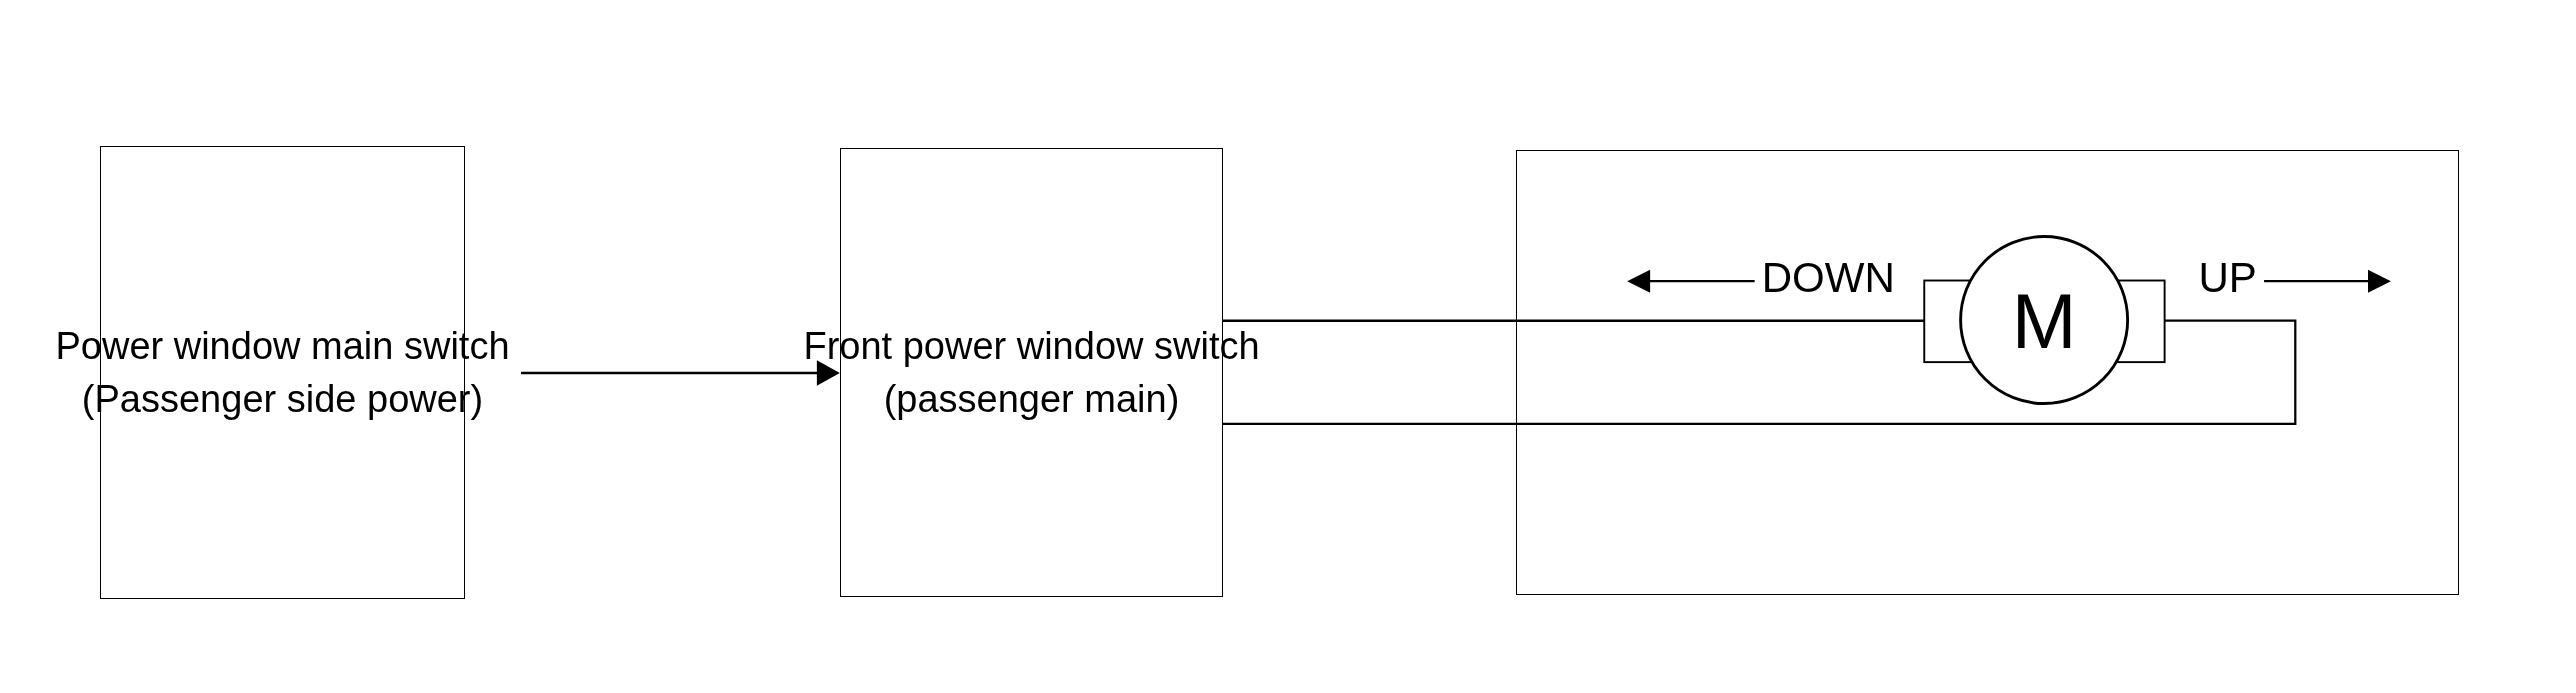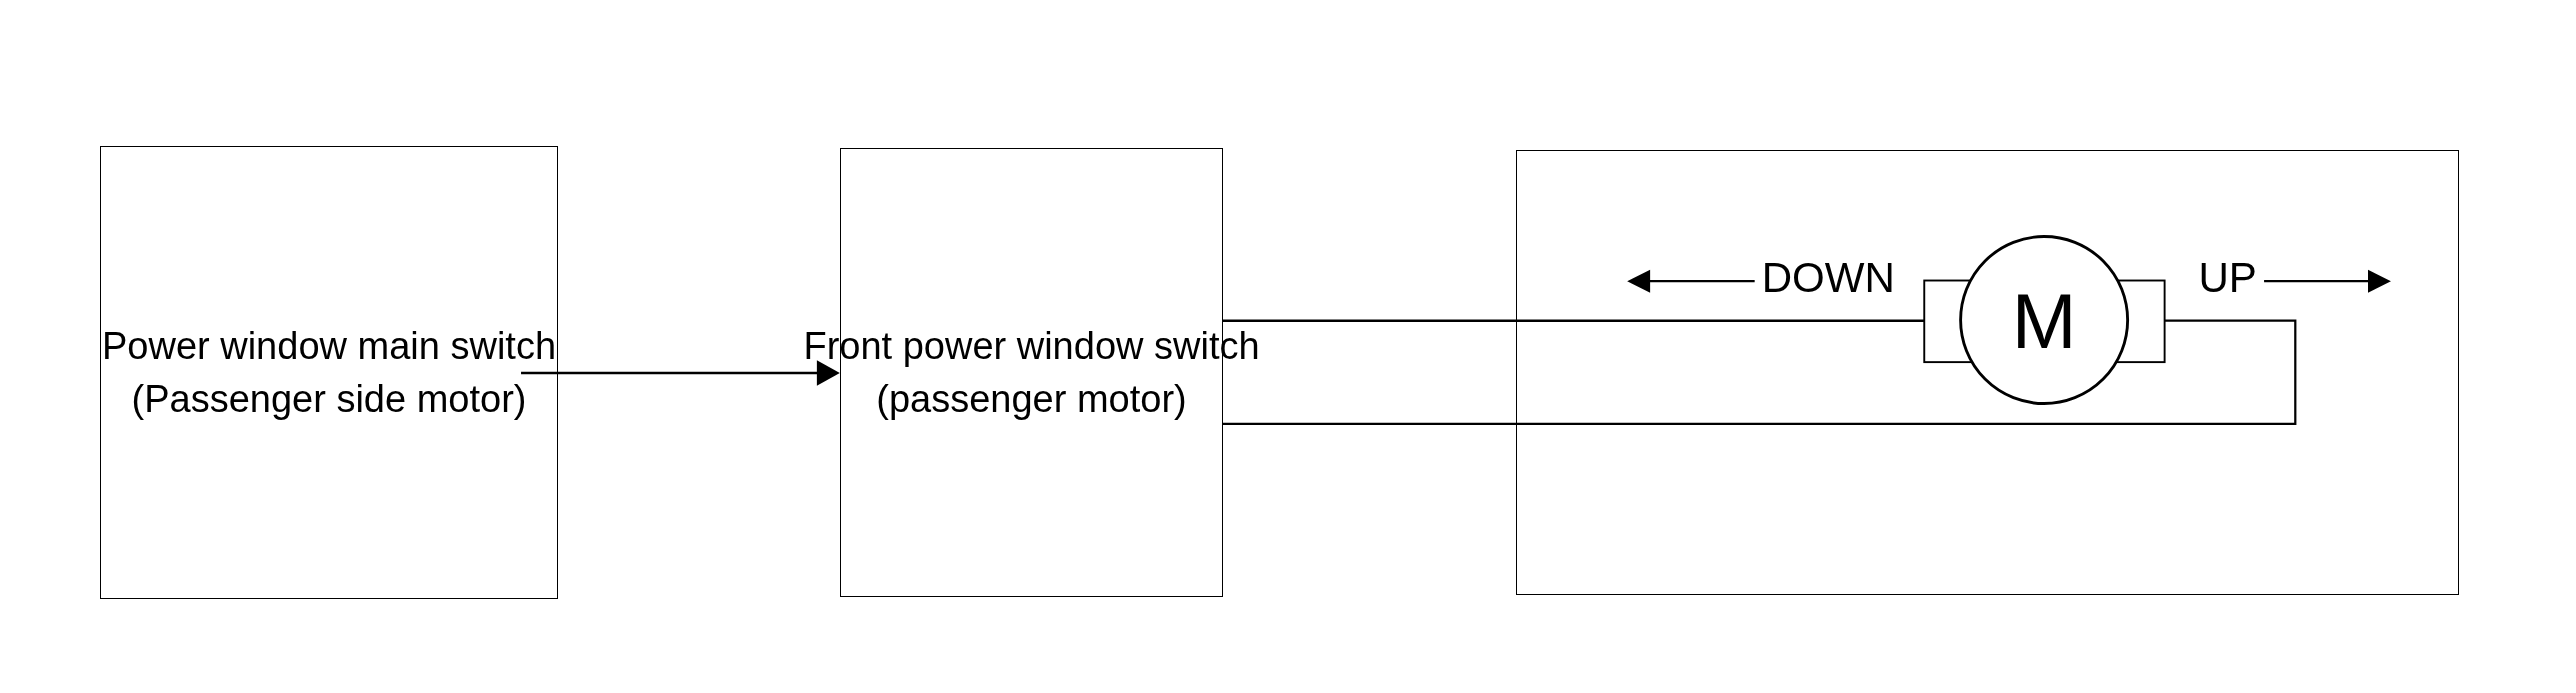--- a/index.html
+++ b/index.html
@@ -28,21 +28,21 @@
     box-sizing: border-box;
   }
   .block-label {
     font-size: 38px;
     line-height: 53px;
     white-space: nowrap;
   }
   #box-main-switch {
     left: 100px;
     top: 146px;
-    width: 458px;
+    width: 365px;
     height: 453px;
   }
   #box-front-switch {
     left: 840px;
     top: 148px;
     width: 383px;
     height: 449px;
   }
   #box-motor {
     left: 1516px;
@@ -70,26 +70,26 @@
     fill: #000000;
   }
 </style>
 </head>
 <body>
 
 <div class="canvas">
 
   <div class="block-box" id="box-main-switch">
     <div class="block-label">Power window main switch</div>
-    <div class="block-label">(Passenger side motor)</div>
+    <div class="block-label">(Passenger side power)</div>
   </div>
 
   <div class="block-box" id="box-front-switch">
     <div class="block-label">Front power window switch</div>
-    <div class="block-label">(passenger motor)</div>
+    <div class="block-label">(passenger main)</div>
   </div>
 
   <div class="block-box" id="box-motor"></div>
 
 
   <svg class="overlay" viewBox="0 0 4040 1087">
 
     <g>
       <line x1="817" y1="585" x2="1284" y2="585" stroke="#000000" stroke-width="4"></line>
       <polygon points="1317,585 1281,565 1281,605" fill="#000000"></polygon>

